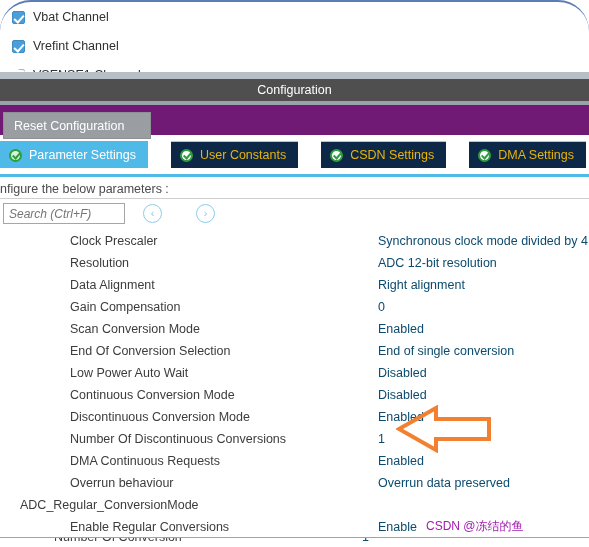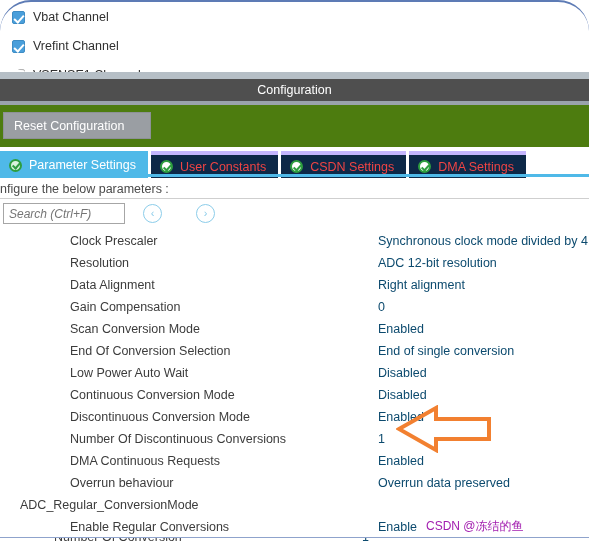--- a/index.html
+++ b/index.html
@@ -79,54 +79,55 @@
   }
   .cfg-bar-under {
     position: absolute; left: 0; top: 101px;
     width: 589px; height: 4px;
     background: #9aa3ab;
   }
 
   
   .reset-zone {
     position: absolute; left: 0; top: 105px;
-    width: 589px; height: 42px;
-    background: #4d7c0f;
+    width: 589px; height: 30px;
+    background: #701a75;
   }
   .reset-btn {
     position: absolute; left: 3px; top: 7px;
     width: 148px; height: 27px;
     background: #9a9ea3;
     border: 1px solid #8d9196;
     color: #ffffff;
     font-size: 12.5px;
     display: flex; align-items: center;
     padding-left: 10px;
     cursor: pointer;
   }
 
   
   .tabbar {
-    position: absolute; left: 0; top: 151px;
+    position: absolute; left: 0; top: 141px;
     width: 589px; height: 42px;
     display: flex;
     align-items: stretch;
     background: #ffffff;
+    justify-content: space-between;
   }
   .tab {
     height: 27px;
     background: #0d2847;
-    color: #ef4444;
+    color: #eab308;
     display: flex; align-items: center;
     padding: 0 12px 0 9px;
     font-size: 12.5px;
     white-space: nowrap;
     cursor: pointer;
     margin-right: 3px;
-    border-top: 4px solid #c4b5fd;
+    border-top: 1px solid #c4b5fd;
   }
   .tab.active {
     background: #4fb9e8;
     color: #ffffff;
     border-top: 1px solid #4fb9e8;
   }
   .tab .tick {
     width: 13px; height: 13px; border-radius: 50%;
     background: #ffffff;
     border: 2px solid #2e9e3f;

